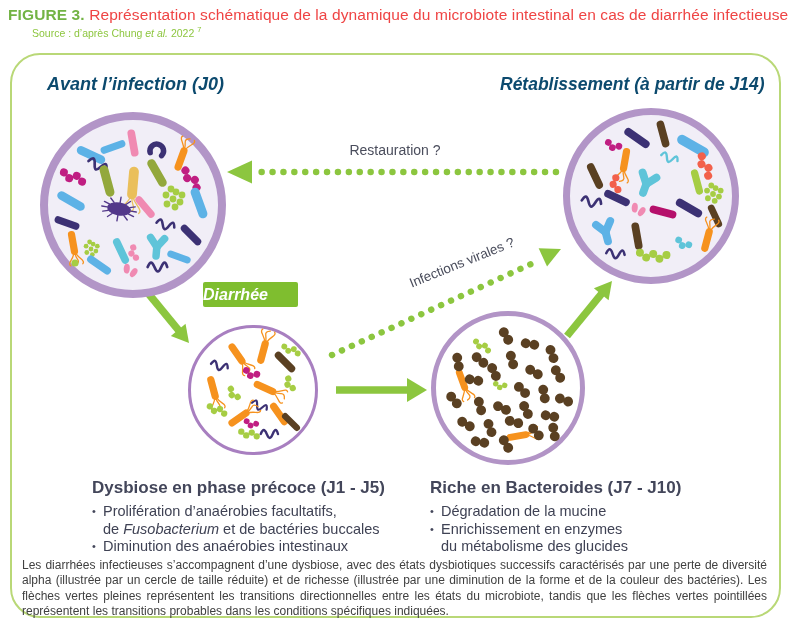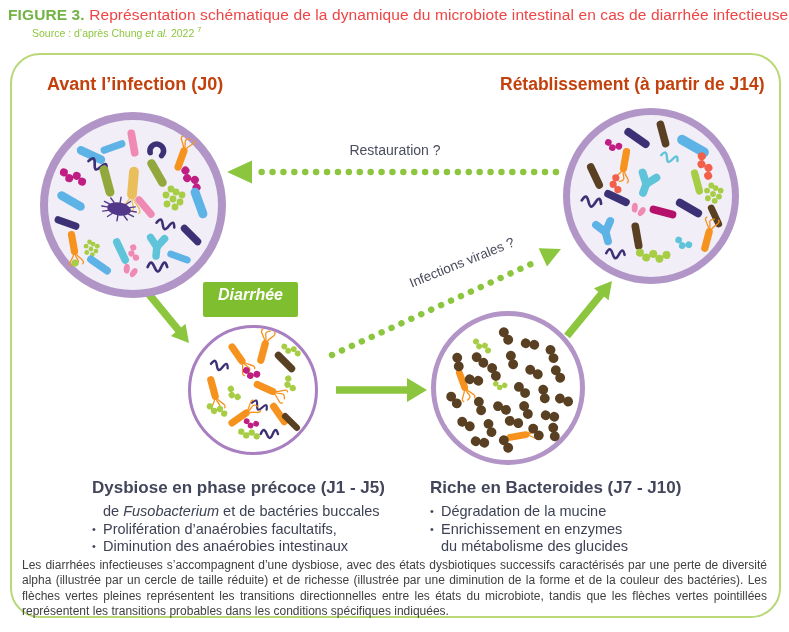--- a/index.html
+++ b/index.html
@@ -15,35 +15,35 @@
   .source-line sup{font-size:7.5px;}
 
   
   .panel{position:absolute;left:10px;top:53px;width:767px;height:561px;
          border:2px solid #b9d877;border-radius:30px;background:#fff;}
 
   
   #arrows{position:absolute;left:0;top:0;pointer-events:none;}
 
   
-  .state-title{position:absolute;font-weight:bold;color:#c2410c;}
+  .state-title{position:absolute;font-weight:bold;color:#0c4a6e;font-style:italic;}
   #title-before{left:47px;top:74px;font-size:18px;}
   #title-recovery{left:500px;top:74px;font-size:17.5px;}
 
   
   .circle{position:absolute;border-radius:50%;box-sizing:border-box;}
   #c1{left:40px;top:112px;width:186px;height:186px;border:8px solid #b295c7;background:#f1eef7;}
   #c2{left:563px;top:108px;width:176px;height:176px;border:7px solid #b295c7;background:#f1eef7;}
   #c3{left:188px;top:325px;width:130px;height:130px;border:3px solid #a87fc0;background:#ffffff;}
   #c4{left:431px;top:311px;width:154px;height:154px;border:5px solid #b294c6;background:#ffffff;}
   .circle svg{width:100%;height:100%;display:block;}
 
   
-  .badge{position:absolute;left:203px;top:282px;width:95px;height:35px;background:#7fbe2f;
-         color:#fff;font-weight:bold;font-style:italic;font-size:16px;text-align:center;
+  .badge{position:absolute;left:203px;top:282px;width:95px;height:25px;background:#7fbe2f;
+         color:#fff;font-weight:bold;font-style:italic;font-size:16px;text-align:left;
          line-height:25px;border-radius:2px;}
 
   
   .arrow-label{position:absolute;color:#4a4d5c;font-size:14px;}
   #label-restoration{left:330px;top:142px;width:130px;text-align:center;}
   #label-viral{left:410px;top:276px;font-size:13.5px;white-space:nowrap;
                transform:rotate(-22deg);transform-origin:0 50%;}
 
   
   .state-block{position:absolute;color:#3f4254;margin-top:12px;}
@@ -549,22 +549,22 @@
       </svg>
   </div>
 
   <div class="badge">Diarrhée</div>
 
   <div class="arrow-label" id="label-restoration">Restauration ?</div>
   <div class="arrow-label" id="label-viral">Infections virales ?</div>
 
   <div class="state-block" id="block-dysbiosis">
     <h3>Dysbiose en phase précoce (J1 - J5)</h3>
+    <div class="bline"><span class="dot">•</span><span>Prolifération d’anaérobies facultatifs,</span></div>
     <div class="bline cont"><span>de </span><em>Fusobacterium</em><span> et de bactéries buccales</span></div>
-    <div class="bline"><span class="dot">•</span><span>Prolifération d’anaérobies facultatifs,</span></div>
     <div class="bline"><span class="dot">•</span><span>Diminution des anaérobies intestinaux</span></div>
   </div>
 
   <div class="state-block" id="block-bacteroides">
     <h3>Riche en Bacteroides (J7 - J10)</h3>
     <div class="bline"><span class="dot">•</span><span>Dégradation de la mucine</span></div>
     <div class="bline"><span class="dot">•</span><span>Enrichissement en enzymes</span></div>
     <div class="bline cont">du métabolisme des glucides</div>
   </div>
 

